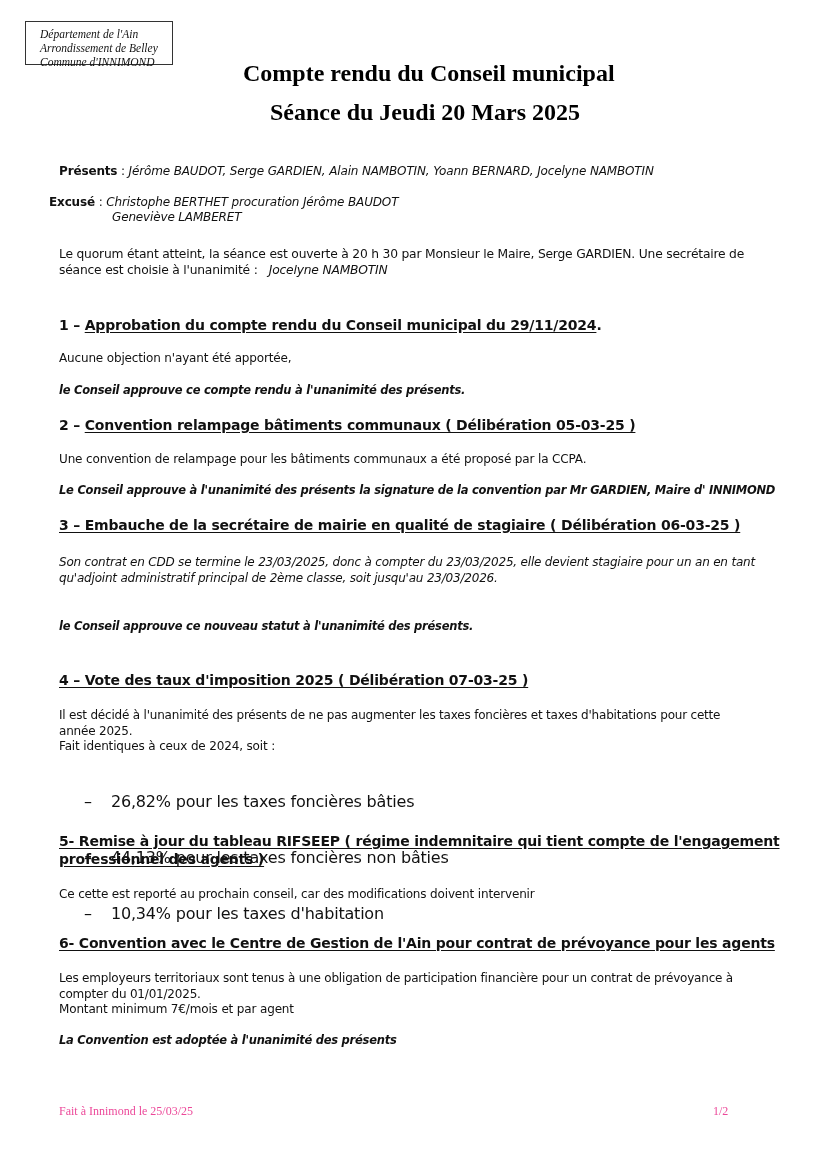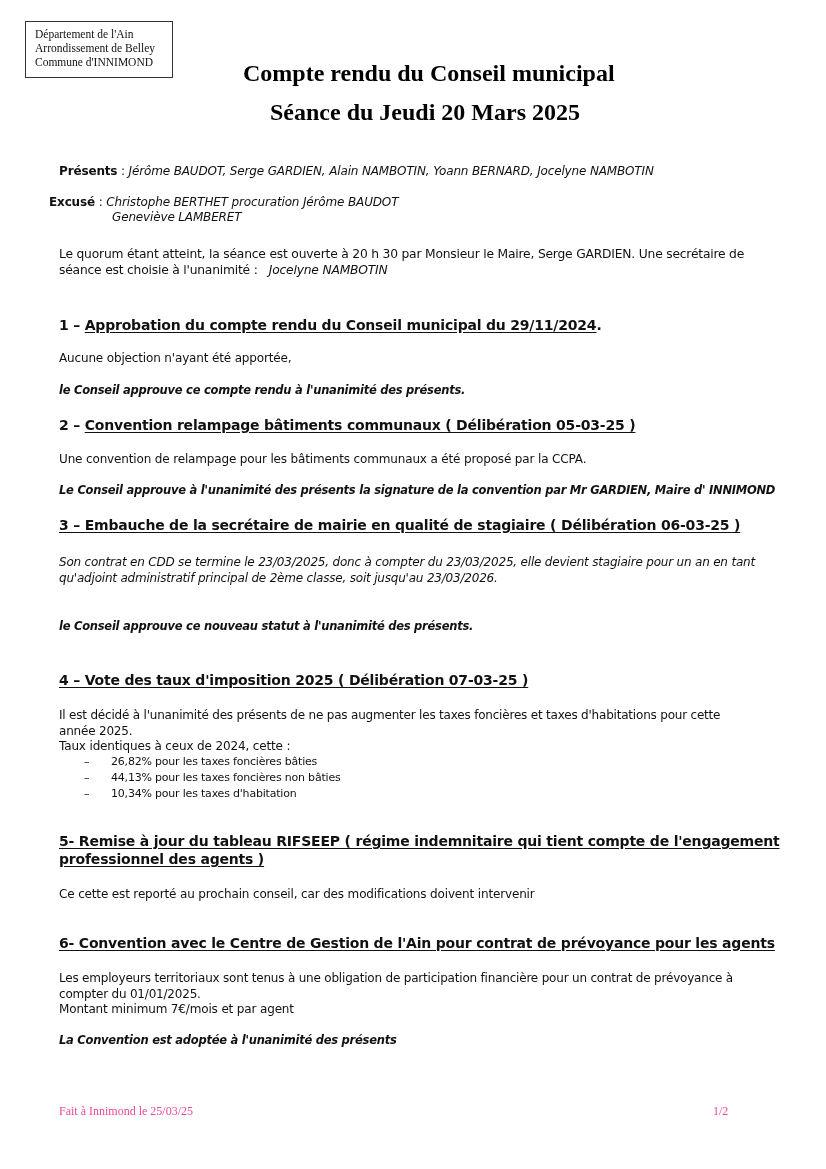--- a/index.html
+++ b/index.html
@@ -2,43 +2,43 @@
 <html><head>
   <meta charset="utf-8">
   <style>
     html, body { margin: 0; padding: 0; background: #ffffff; }
     body {
       width: 826px; height: 1169px; position: relative; overflow: hidden;
       color: #111; font-family: "DejaVu Sans", "Liberation Sans", sans-serif;
     }
     .abs { position: absolute; }
     .header-box {
-      left: 25px; top: 21px; width: 148px; height: 57px;
+      left: 25px; top: 21px; width: 148px; height: 44px;
       border: 1px solid #333; box-sizing: border-box;
-      padding: 5px 0 0 9px;
-      font-family: "Liberation Serif", serif; 
+      padding: 5px 0 0 14px;
+      font-family: "Liberation Serif", serif; font-style: italic;
       font-size: 11.5px; line-height: 14px; color: #111;
     }
     .title {
       font-family: "Liberation Serif", serif; font-weight: bold;
       font-size: 24px; color: #000; white-space: nowrap;
     }
     .t1 { left: 243px; top: 60px; }
     .t2 { left: 270px; top: 99px; }
     .line { font-size: 12px; line-height: 15px; white-space: nowrap; letter-spacing: -0.15px; }
     .lbl { font-weight: bold; font-style: normal; }
     .it { font-style: italic; }
     .para { font-size: 12px; line-height: 16px; width: 715px; letter-spacing: -0.2px; }
     .h {
       font-size: 14px; font-weight: bold; white-space: nowrap; letter-spacing: -0.2px;
     }
     .h .u { text-decoration: underline; text-underline-offset: 2px; }
     .bi { font-weight: bold; font-style: italic; font-size: 11.5px; white-space: nowrap; letter-spacing: -0.25px; }
     .ul { list-style: none; margin: 0; padding: 0; }
-    .ul li { font-size: 11px; line-height: 16px; letter-spacing: -0.2px; white-space: nowrap; }
+    .ul li { font-size: 16px; line-height: 16px; letter-spacing: -0.2px; white-space: nowrap; margin-top: 40px; }
     .ul li .dash { display: inline-block; width: 27px; }
     .footer { font-family: "Liberation Serif", serif; font-size: 12px; color: #ec4899; }
   </style>
 </head>
 <body>
 
 <div class="abs header-box">
   <div>Département de l'Ain</div>
   <div>Arrondissement de Belley</div>
   <div>Commune d'INNIMOND</div>
@@ -76,21 +76,21 @@
 <div class="abs h" style="left:59px; top:517px;">
   <span class="u">3 – Embauche de la secrétaire de mairie en qualité de stagiaire ( Délibération 06-03-25 )</span>
 </div>
 <div class="abs para it" style="left:59px; top:554px; width:712px;">Son contrat en CDD se termine le 23/03/2025, donc à compter du 23/03/2025, elle devient stagiaire pour un an en tant qu'adjoint administratif principal de 2ème classe, soit jusqu'au 23/03/2026.</div>
 <div class="abs bi" style="left:59px; top:619px;">le Conseil approuve ce nouveau statut à l'unanimité des présents.</div>
 
 <div class="abs h" style="left:59px; top:672px;">
   <span class="u">4 – Vote des taux d'imposition 2025 ( Délibération 07-03-25 )</span>
 </div>
 <div class="abs para" style="left:59px; top:707px; width:700px;">Il est décidé à l'unanimité des présents de ne pas augmenter les taxes foncières et taxes d'habitations pour cette année 2025.</div>
-<div class="abs line" style="left:59px; top:739px;">Taux identiques à ceux de 2024, cette :</div>
+<div class="abs line" style="left:59px; top:739px;">Fait identiques à ceux de 2024, soit :</div>
 <ul class="abs ul" style="left:84px; top:754px;">
   <li><span class="dash">–</span><span>26,82% pour les taxes foncières bâties</span></li>
   <li><span class="dash">–</span><span>44,13% pour les taxes foncières non bâties</span></li>
   <li><span class="dash">–</span><span>10,34% pour les taxes d'habitation</span></li>
 </ul>
 
 <div class="abs h" style="left:59px; top:833px;">
   <div class="u">5- Remise à jour du tableau RIFSEEP ( régime indemnitaire qui tient compte de l'engagement</div>
   <div class="u" style="margin-top:2px;">professionnel des agents )</div>
 </div>

